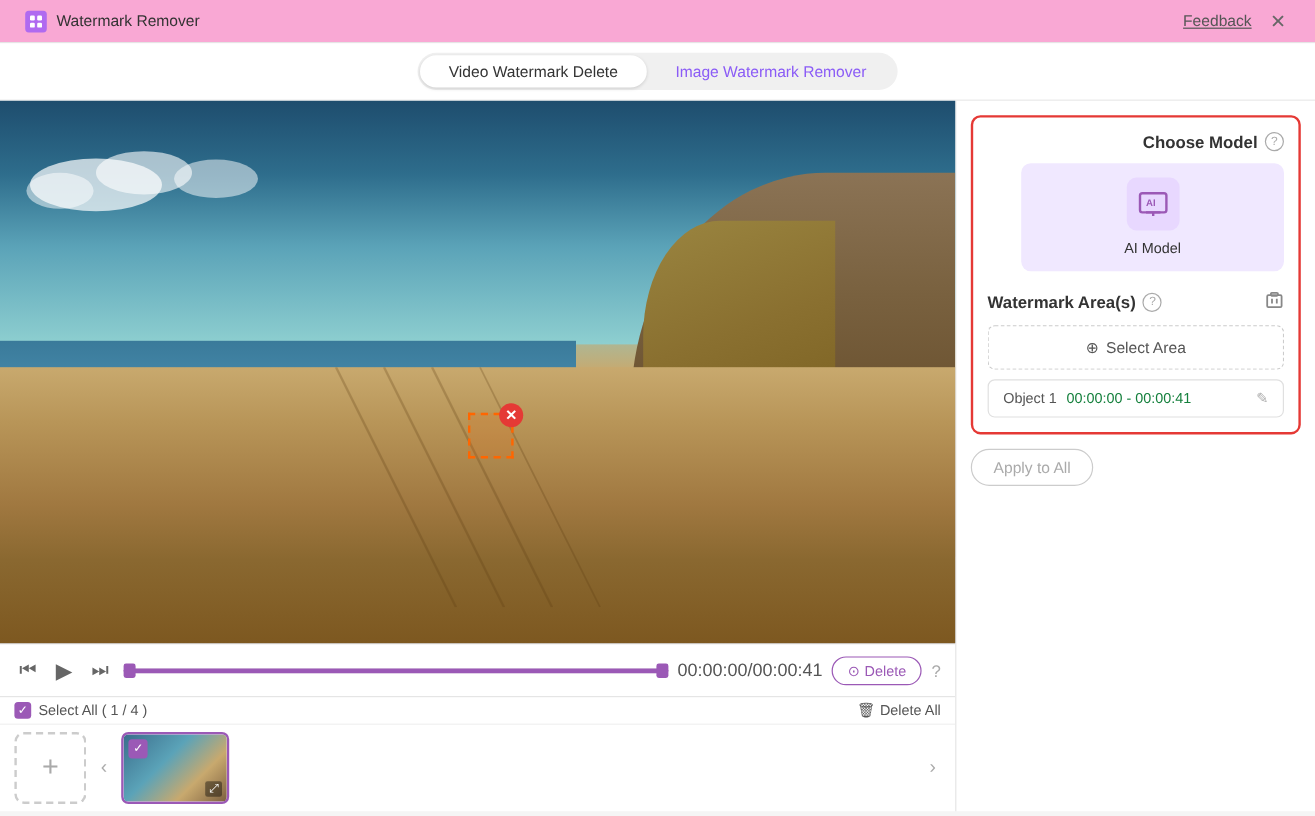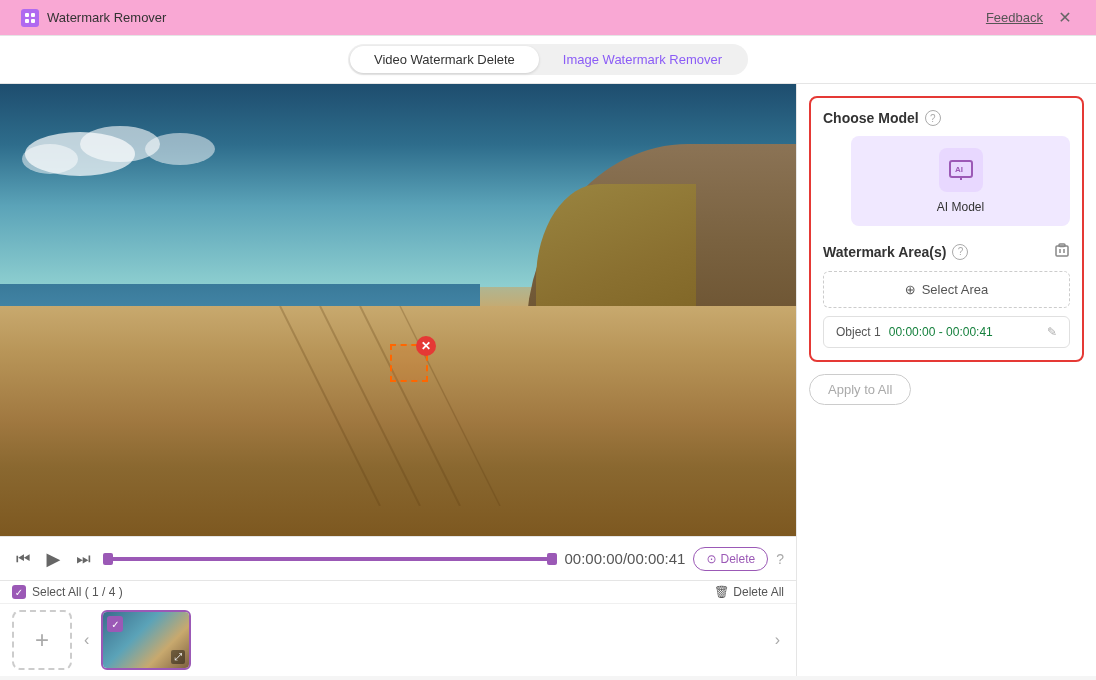--- a/index.html
+++ b/index.html
@@ -80,21 +80,21 @@
     .thumb-item { position: relative; width: 90px; height: 60px; border-radius: 6px; overflow: hidden; border: 2px solid #9b59b6; flex-shrink: 0; }
     .thumb-img { width: 100%; height: 100%; background: linear-gradient(135deg, #3a6d8c 0%, #5ba3b8 40%, #c8a96e 70%, #7d6040 100%); }
     .thumb-check { position: absolute; top: 4px; left: 4px; width: 16px; height: 16px; background: #9b59b6; border-radius: 3px; display: flex; align-items: center; justify-content: center; color: white; font-size: 10px; }
     .thumb-expand { position: absolute; bottom: 4px; right: 4px; color: white; font-size: 10px; background: rgba(0,0,0,0.4); border-radius: 2px; padding: 1px 3px; }
     .strip-right-nav { color: #aaa; font-size: 16px; cursor: pointer; margin-left: auto; padding: 2px 4px; }
 
     
     .right-panel { width: 300px; background: #fff; border-left: 1px solid #e5e5e5; display: flex; flex-direction: column; padding: 12px; gap: 12px; overflow-y: auto; }
 
     
-    .section-header { display: flex; align-items: center; gap: 6px; margin-bottom: 10px; }
+    .section-header { display: flex; align-items: center; gap: 6px; margin-bottom: 10px; justify-content: flex-end; }
     .section-title { font-size: 14px; font-weight: 600; color: #333; }
     .help-circle { width: 16px; height: 16px; border: 1.5px solid #aaa; border-radius: 50%; display: flex; align-items: center; justify-content: center; font-size: 10px; color: #aaa; cursor: pointer; }
 
     .model-section { border: 2px solid #e53935; border-radius: 8px; padding: 12px; }
 
     .model-options { display: flex; gap: 12px; margin-bottom: 16px; }
     .model-card {
       flex: 1; display: flex; flex-direction: column; align-items: center; gap: 8px;
       padding: 12px 8px; border-radius: 8px; cursor: pointer; margin-left: 28px;
     }

